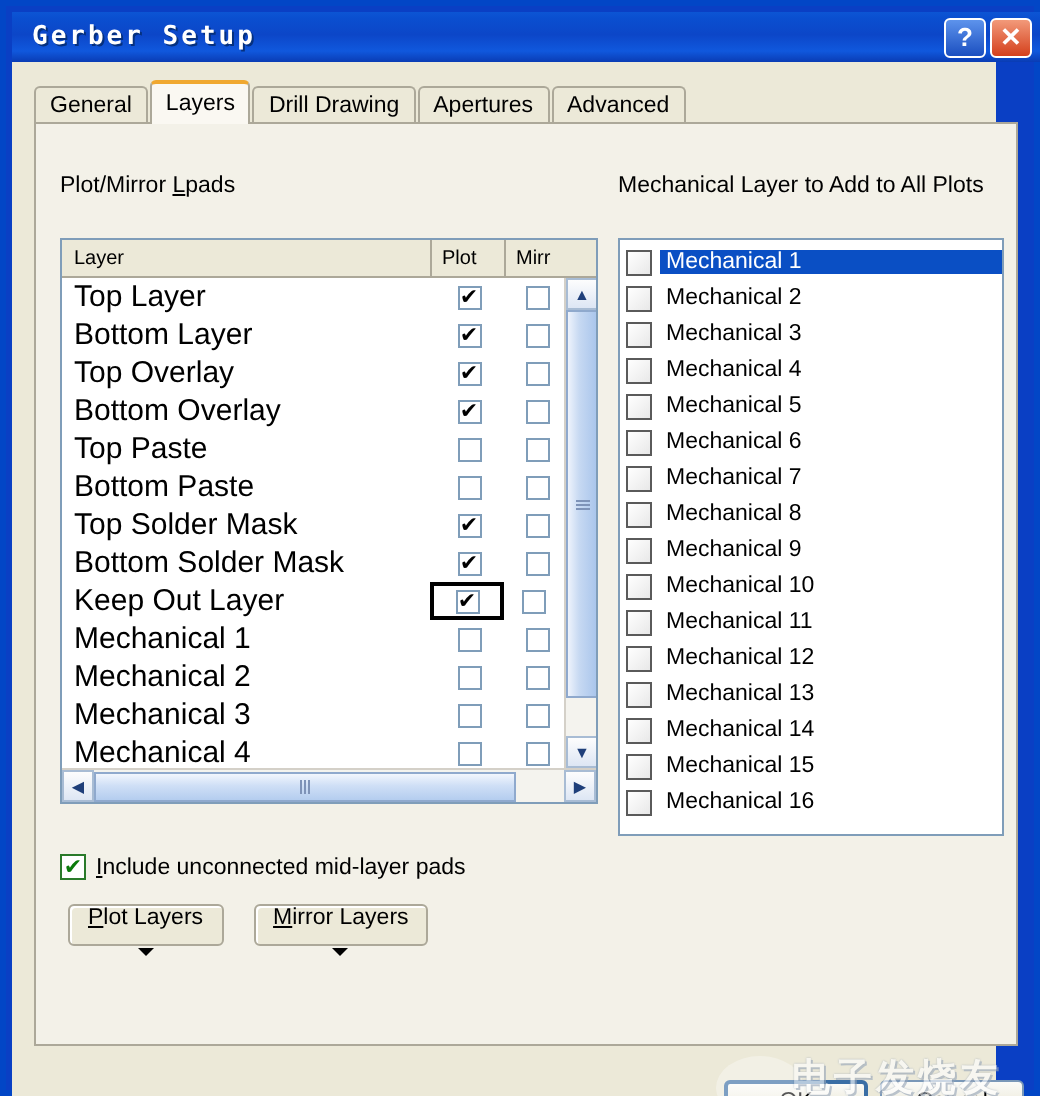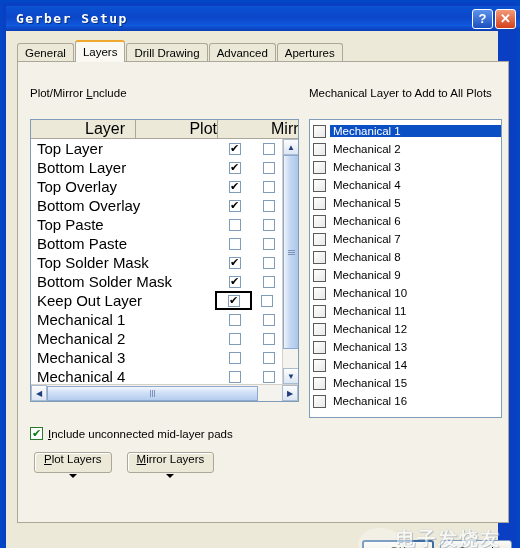--- a/index.html
+++ b/index.html
@@ -76,23 +76,23 @@
     position:absolute;left:24px;top:88px;width:269px;height:283px;
     background:#ffffff;border:1px solid #7f9db9;box-sizing:border-box;
     overflow:hidden;
   }
   .lg-head{
     position:absolute;left:0;top:0;width:100%;height:19px;
     background:#ece9d8;border-bottom:1px solid #aca899;box-sizing:border-box;
     display:flex;
   }
   .lg-h{
-    font-size:16px;color:#000;display:flex;align-items:center;
+    font-size:10px;color:#000;display:flex;align-items:center;
     padding-left:6px;box-sizing:border-box;
-    border-right:1px solid #aca899;height:100%;margin-left:48px;
+    border-right:1px solid #aca899;height:100%;
   }
   .lg-h.c-layer{width:185px;}
   .lg-h.c-plot{width:37px;padding-left:5px;}
   .lg-h.c-mirr{width:32px;padding-left:5px;border-right:none;}
   .lg-body{position:absolute;left:0;top:19px;width:100%;bottom:17px;overflow:hidden;}
   .lg-row{height:19px;display:flex;align-items:center;position:relative;}
   .lg-name{
     width:185px;font-size:15px;color:#000;padding-left:6px;
     box-sizing:border-box;white-space:nowrap;overflow:hidden;
   }
@@ -216,27 +216,27 @@
       <div class="tb-btn tb-close">✕</div>
     </div>
   </div>
 
   <div class="client">
 
     <div class="tabstrip" id="tabstrip">
         <div class="tab">General</div>
         <div class="tab active">Layers</div>
         <div class="tab">Drill Drawing</div>
+        <div class="tab">Apertures</div>
         <div class="tab">Advanced</div>
-        <div class="tab">Apertures</div>
       </div>
 
     <div class="tabpage">
 
-      <div class="grp-label" style="left:12px;top:25px;"><span>Plot/Mirror </span><span class="acc">L</span><span>nclude</span></div>
+      <div class="grp-label" style="left:12px;top:25px;"><span>Plot/Mirror </span><span class="acc">L</span><span>pads</span></div>
 
       <div class="grp-label" style="left:291px;top:25px;">Mechanical Layer to Add to All Plots</div>
     </div>
 
     <div class="lgrid">
       <div class="lg-head">
         <div class="lg-h c-layer">Layer</div>
         <div class="lg-h c-plot">Plot</div>
         <div class="lg-h c-mirr">Mirr</div>
       </div>

